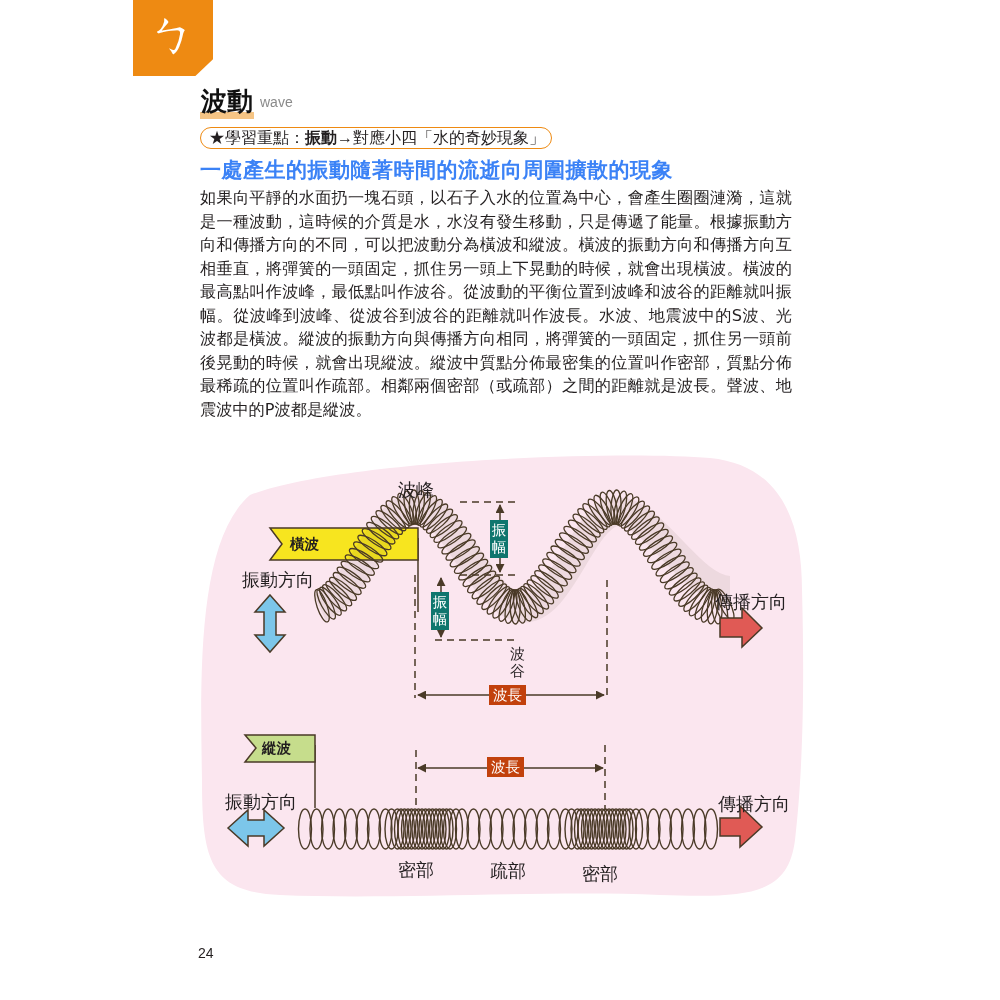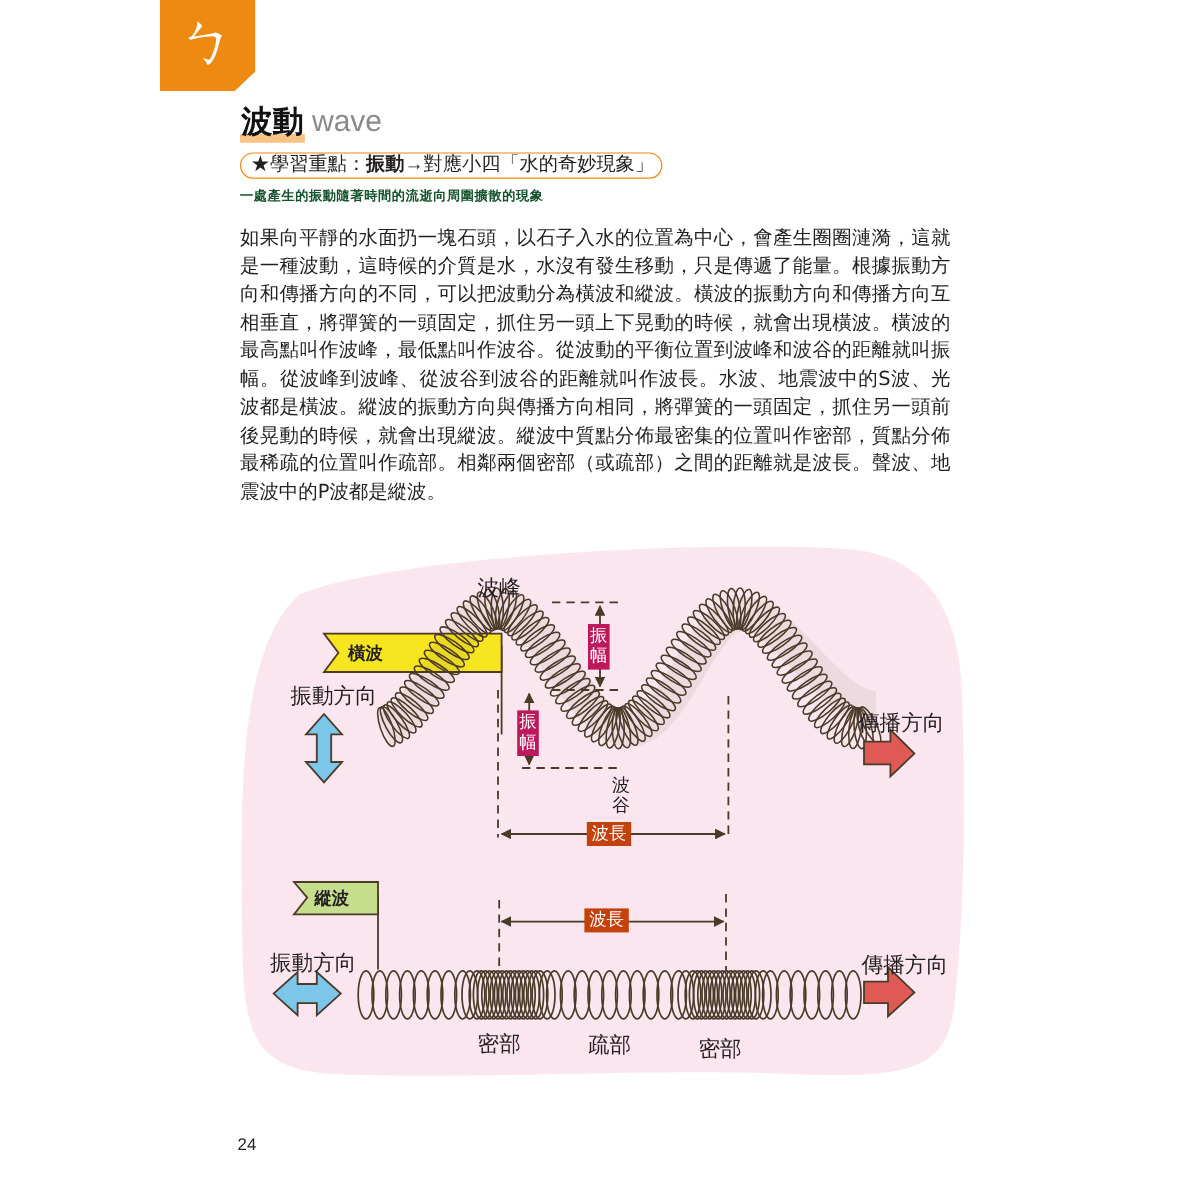--- a/index.html
+++ b/index.html
@@ -12,45 +12,45 @@
     clip-path: polygon(0 0, 100% 0, 100% 78%, 78% 100%, 0 100%);
     color: #fff; display: flex; align-items: center; justify-content: center;
     font-size: 46px; line-height: 1; padding-bottom: 6px; box-sizing: border-box;
   }
   .title-wrap { position: absolute; left: 200px; top: 84px; display: flex; align-items: center; }
   .title-zh {
     font-size: 26px; font-weight: bold; color: #111; position: relative;
     background: linear-gradient(to top, #f6c585 0, #f6c585 7px, transparent 7px);
     padding: 0 1px;
   }
-  .title-en { font-size: 25px; color: #8a8a8a; margin-left: 6px; font-family: "Liberation Sans", sans-serif; }
+  .title-en { font-size: 14px; color: #8a8a8a; margin-left: 6px; font-family: "Liberation Sans", sans-serif; }
   .key-box {
     position: absolute; left: 200px; top: 127px; width: 352px; height: 22px;
     border: 1.5px solid #ee8a12; border-radius: 12px; box-sizing: border-box;
     font-size: 16px; line-height: 19px; padding-left: 8px; white-space: nowrap; font-family: Liberation Serif, serif;
   }
   .key-box b { font-weight: bold; }
   .subtitle {
-    position: absolute; left: 200px; top: 156px; font-size: 11px; font-weight: bold; color: #14532d;
+    position: absolute; left: 200px; top: 156px; font-size: 21px; font-weight: bold; color: #3b82f6;
     letter-spacing: 0.5px;
   }
   .body-text {
     position: absolute; left: 200px; top: 186px; width: 592px; font-size: 16.2px; line-height: 23.5px;
     color: #231f20; text-align: justify; text-align-last: left;
   }
   .body-text p { margin: 0; }
   .diagram { position: absolute; left: 190px; top: 450px; width: 620px; height: 470px; }
   .diagram svg { position: absolute; left: 0; top: 0; }
   .lbl { position: absolute; font-size: 18px; color: #231f20; white-space: nowrap; }
   .lbl-v { position: absolute; font-size: 15px; color: #231f20; width: 16px; line-height: 17px; text-align: left; }
   .tag {
     position: absolute; background: #c2410c; color: #fff; font-size: 14.5px;
     padding: 1px 4px; line-height: 18px; white-space: nowrap;
   }
-  .tag-v { position: absolute; background: #be185d; color: #fff; font-size: 14.5px; width: 18px; line-height: 17px; text-align: center; padding: 2px 0; }
+  .tag-v { position: absolute; background: #0f766e; color: #fff; font-size: 14.5px; width: 18px; line-height: 17px; text-align: center; padding: 2px 0; }
   .flag-text { position: absolute; font-size: 14.5px; font-weight: bold; color: #231f20; }
   .page-num { position: absolute; left: 198px; top: 945px; font-size: 14px; color: #231f20; font-family: "Liberation Sans", sans-serif; }
 </style>
 </head>
 <body>
 
 <div class="tab">
   <span>ㄅ</span>
 </div>
 

